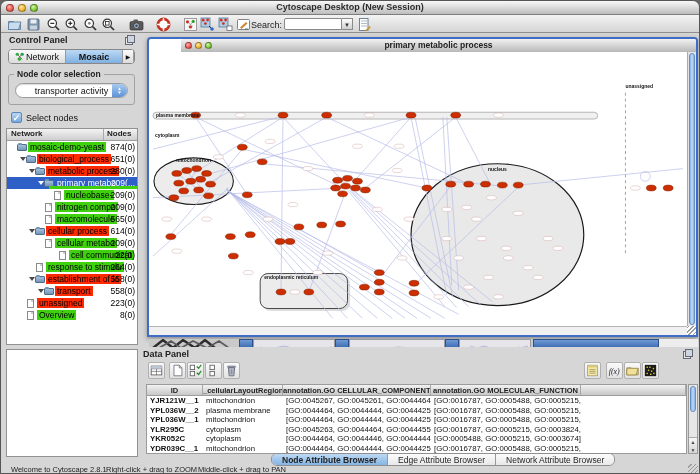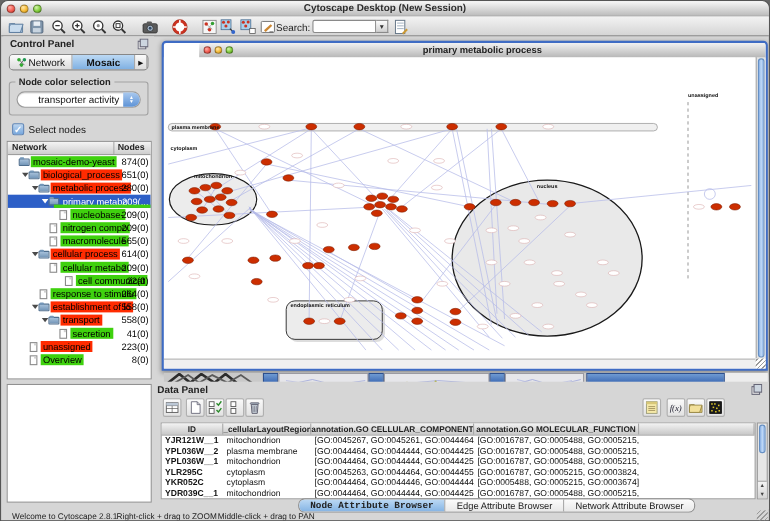--- a/index.html
+++ b/index.html
@@ -132,21 +132,21 @@
   .dthumb{position:absolute;left:1px;right:1px;top:1px;height:26px;border-radius:4px;
     background:linear-gradient(90deg,#86b0e8,#c2daf6,#86b0e8);border:0.5px solid #6690c4;}
   .darrows{position:absolute;left:0;right:0;bottom:0;height:16px;border-top:1px solid #aaa;
     font-size:5px;text-align:center;line-height:8px;color:#444;background:linear-gradient(#f5f5f5,#d5d5d5);}
   
   .btabs{position:absolute;left:270px;top:452px;height:13px;display:flex;
     border:1px solid #8f8f8f;border-radius:6px;overflow:hidden;background:#f2f2f2;}
   .btab{padding:0 10px;font-size:8.5px;line-height:12px;color:#222;
     border-right:1px solid #9a9a9a;background:linear-gradient(#fcfcfc,#e8e8e8);}
   .btab:last-child{border-right:none;}
-  .btab.sel{background:linear-gradient(#bcd9f4,#85b4e4);font-weight:bold;font-family:Liberation Mono, monospace;}
+  .btab.sel{background:linear-gradient(#bcd9f4,#85b4e4);font-weight:bold;}
   
   .statusbar{position:absolute;left:0;top:462px;width:100%;height:12px;font-size:7.5px;color:#222;}
   .statusbar span{position:absolute;top:2px;}
   .sgrip{position:absolute;right:1px;bottom:1px;width:10px;height:10px;background:
     repeating-linear-gradient(135deg,transparent 0 2px,#9a9a9a 2px 3px);}
 </style>
 </head>
 <body>
 
 <div class="screen">
@@ -433,28 +433,20 @@
           </div>
           <div class="trow" style="padding-left: 30px;">
             <span class="twirl">
               <span class="tri"></span>
             </span>
             <span class="ticon">
               <span class="fold"></span>
             </span>
             <span class="chip red">transport</span>
             <span class="tcount">558(0)</span>
-          </div>
-          <div class="trow" style="padding-left: 39px;">
-            <span class="twirl"></span>
-            <span class="ticon">
-              <span class="file"></span>
-            </span>
-            <span class="chip green">secretion</span>
-            <span class="tcount">41(0)</span>
           </div>
           <div class="trow" style="padding-left: 12px;">
             <span class="twirl"></span>
             <span class="ticon">
               <span class="file"></span>
             </span>
             <span class="chip red">unassigned</span>
             <span class="tcount">223(0)</span>
           </div>
           <div class="trow" style="padding-left: 12px;">

